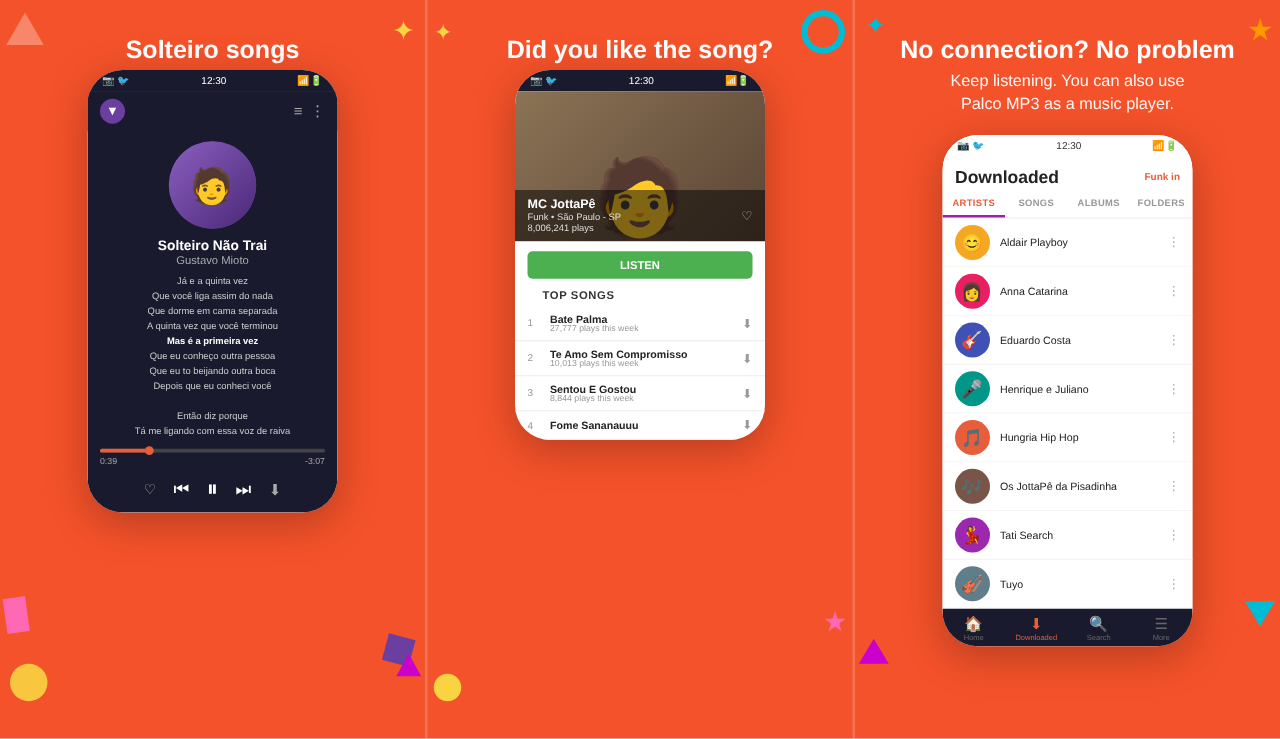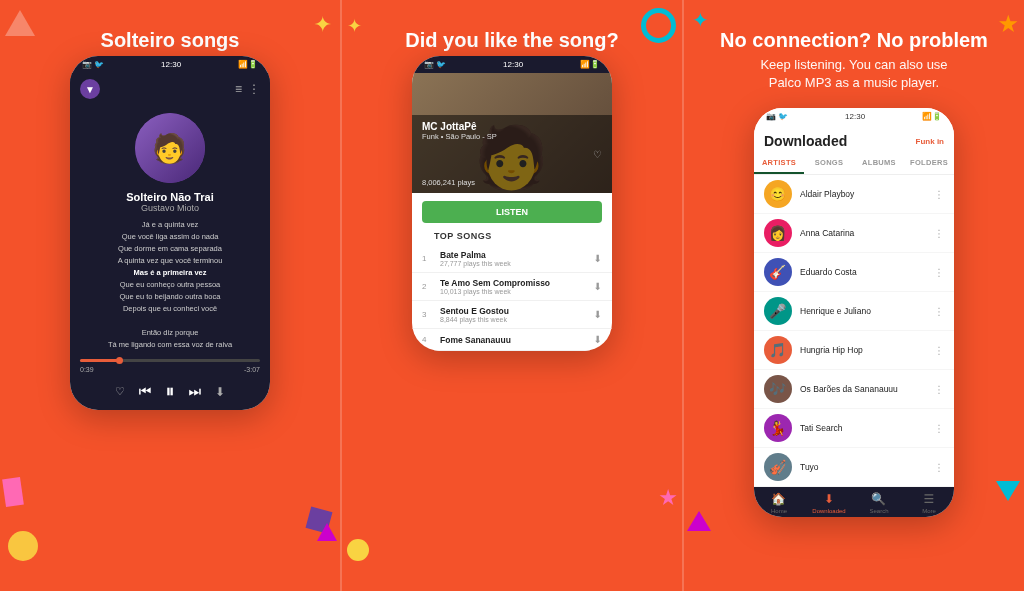--- a/index.html
+++ b/index.html
@@ -266,21 +266,20 @@
     }
 
     .artist-meta {
       color: #ddd;
       font-size: 7.5px;
     }
 
     .artist-plays {
       color: #ddd;
       font-size: 7.5px;
-      margin-top: 37px;
     }
 
     .listen-btn {
       margin: 8px auto;
       display: block;
       background: #4CAF50;
       color: white;
       font-size: 9px;
       font-weight: 700;
       padding: 6px 0;
@@ -372,21 +371,21 @@
       font-size: 7.5px;
       font-weight: 600;
       padding: 5px 0;
       color: #999;
       text-transform: uppercase;
       letter-spacing: 0.3px;
     }
 
     .tab-item.active {
       color: #E85D3A;
-      border-bottom: 2px solid #14532d;
+      border-bottom: 2px solid #a21caf;
     }
 
     .artist-list-item {
       display: flex;
       align-items: center;
       padding: 5px 10px;
       border-bottom: 1px solid #f5f5f5;
       background: white;
     }
 
@@ -695,21 +694,21 @@
         <span class="artist-list-name">Henrique e Juliano</span>
         <span class="more-icon">⋮</span>
       </div>
       <div class="artist-list-item">
         <div class="artist-avatar" style="background:#E85D3A;">🎵</div>
         <span class="artist-list-name">Hungria Hip Hop</span>
         <span class="more-icon">⋮</span>
       </div>
       <div class="artist-list-item">
         <div class="artist-avatar" style="background:#795548;">🎶</div>
-        <span class="artist-list-name">Os Barões da Sananauuu</span>
+        <span class="artist-list-name">Os JottaPê da Pisadinha</span>
         <span class="more-icon">⋮</span>
       </div>
       <div class="artist-list-item">
         <div class="artist-avatar" style="background:#9c27b0;">💃</div>
         <span class="artist-list-name">Tati Search</span>
         <span class="more-icon">⋮</span>
       </div>
       <div class="artist-list-item">
         <div class="artist-avatar" style="background:#607d8b;">🎻</div>
         <span class="artist-list-name">Tuyo</span>

